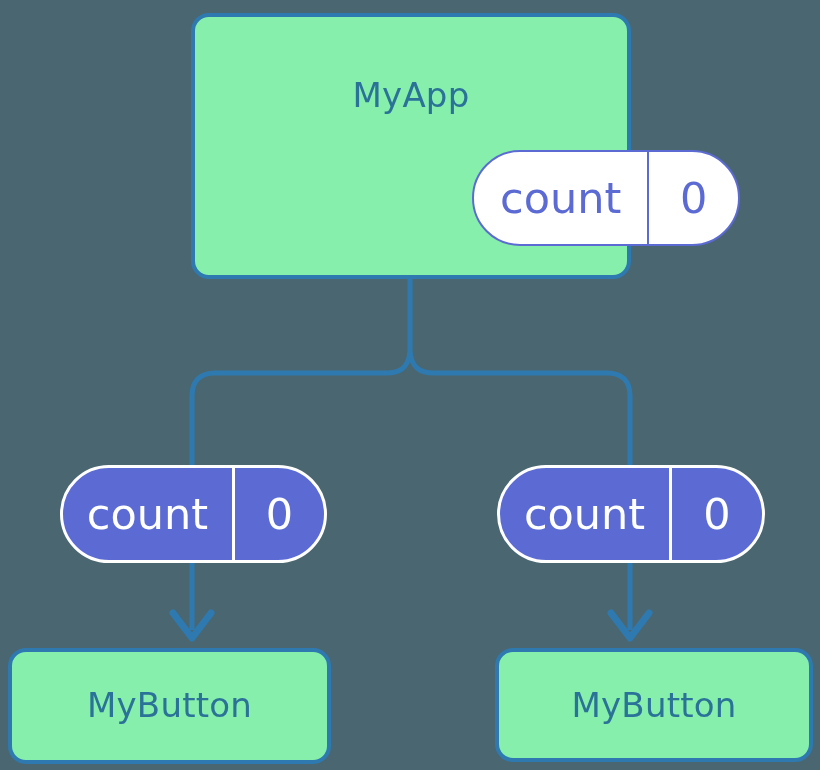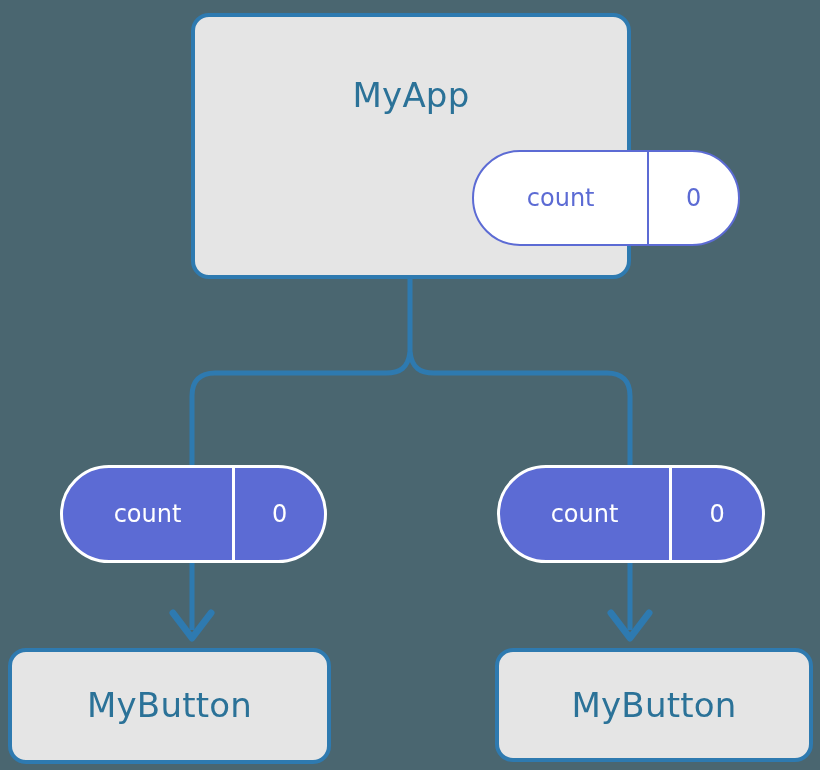--- a/index.html
+++ b/index.html
@@ -24,21 +24,21 @@
     left: 0;
     top: 0;
     width: 820px;
     height: 770px;
     pointer-events: none;
   }
 
   
   .component-box {
     position: absolute;
-    background: #e5e5e5;
+    background: #86efac;
     border: 4px solid #2e7ab0;
     border-radius: 18px;
     box-sizing: border-box;
     z-index: 3;
   }
   .component-title {
     position: absolute;
     left: 0;
     right: 0;
     text-align: center;
@@ -86,21 +86,21 @@
     border-radius: 999px;
     box-sizing: border-box;
     overflow: hidden;
     z-index: 4;
   }
   .state-pill .pill-key,
   .state-pill .pill-value {
     display: flex;
     align-items: center;
     justify-content: center;
-    font-size: 24px;
+    font-size: 43px;
     font-weight: 400;
     line-height: 1;
     white-space: nowrap;
     box-sizing: border-box;
   }
 
   
   .state-pill.outlined {
     background: #ffffff;
     border: 2px solid #5c6bd4;

